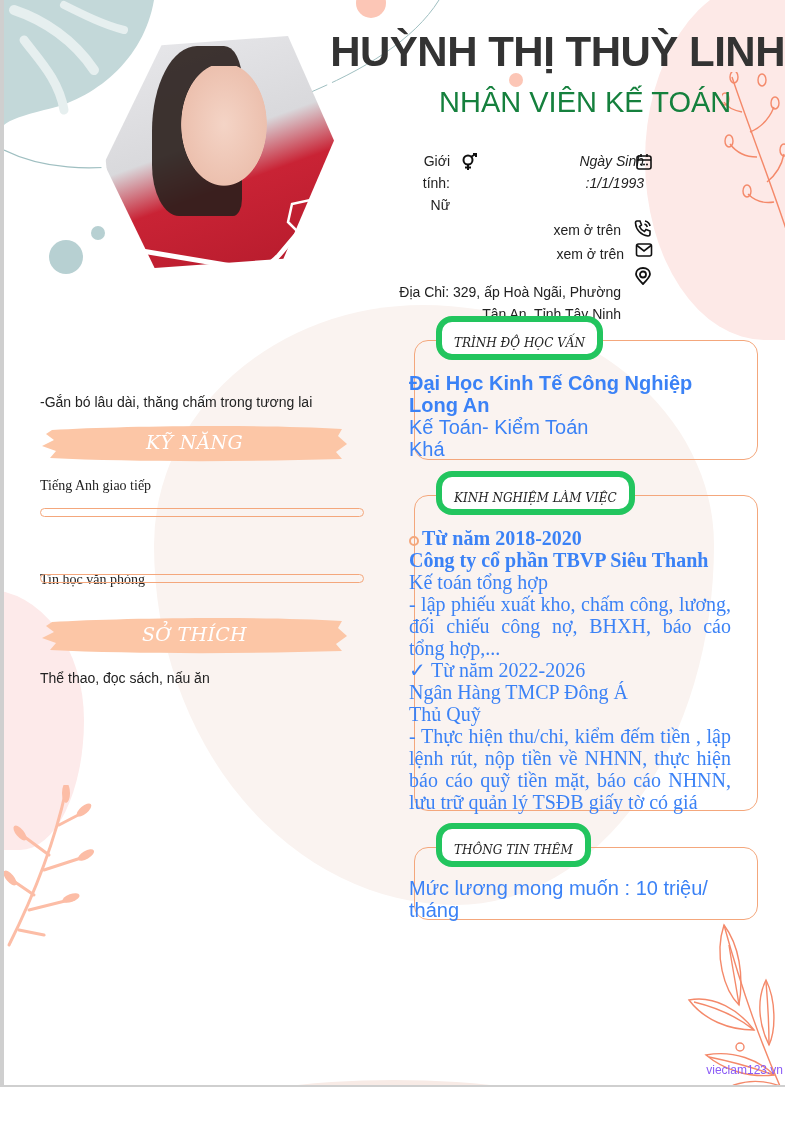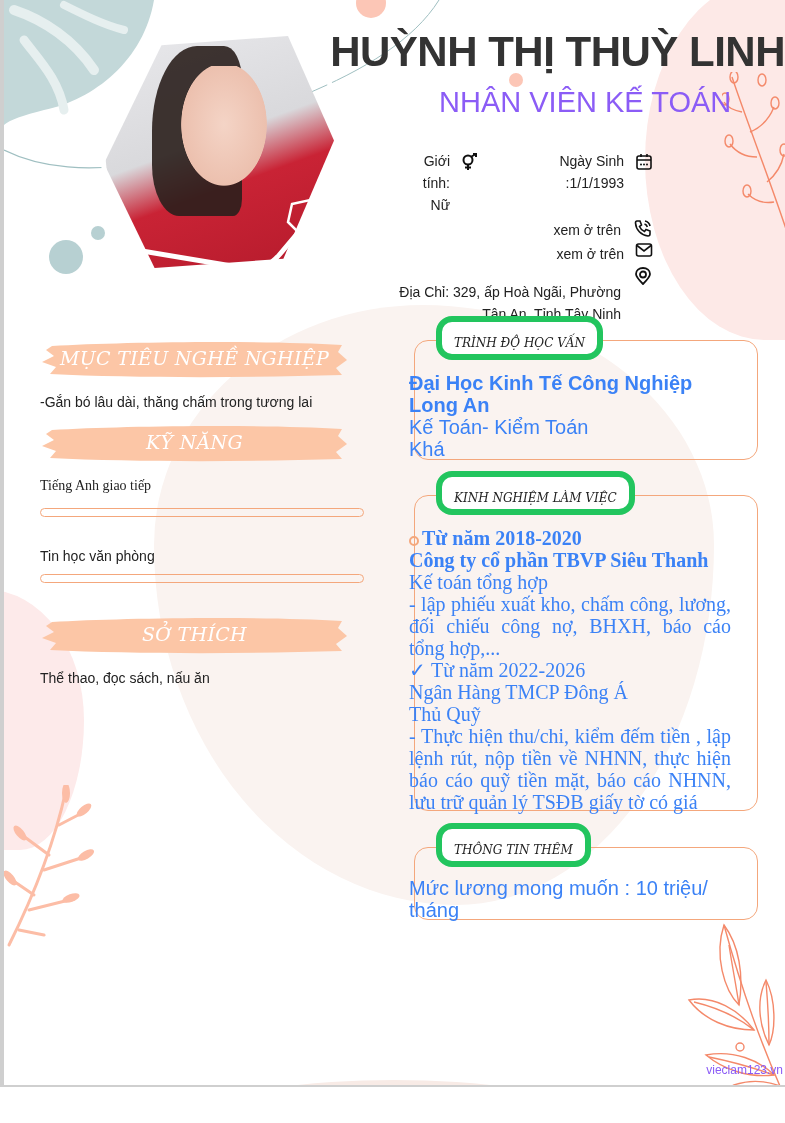--- a/index.html
+++ b/index.html
@@ -10,21 +10,21 @@
   
   .deco { position: absolute; pointer-events: none; }
   .blob-right { right: -60px; top: -20px; width: 200px; height: 360px; background: #fde9e7; border-radius: 60% 0 0 60% / 50% 0 0 50%; }
   .blob-center { left: 150px; top: 305px; width: 560px; height: 600px; background: #faf3f0; border-radius: 48% 52% 46% 54% / 40% 40% 60% 60%; }
   .blob-left { left: -80px; top: 590px; width: 160px; height: 260px; background: #fdeaea; border-radius: 0 60% 40% 0 / 0 50% 50% 0; }
   .blob-bottom { left: 70px; top: 1080px; width: 640px; height: 120px; background: #f8ebe6; border-radius: 50% 50% 0 0 / 90% 90% 0 0; }
   .dot { position: absolute; border-radius: 50%; }
 
   
   .name { position: absolute; right: 0; top: 28px; font-size: 42px; font-weight: bold; color: #333; letter-spacing: -0.5px; white-space: nowrap; }
-  .role { position: absolute; left: 435px; top: 86px; font-size: 29px; color: #8b5cf6; white-space: nowrap; }
+  .role { position: absolute; left: 435px; top: 86px; font-size: 29px; color: #15803d; white-space: nowrap; }
 
   
   .photo-wrap { position: absolute; left: 92px; top: 18px; width: 250px; height: 255px; }
   .photo { position: absolute; left: 8px; top: 18px; width: 230px; height: 232px; background: linear-gradient(160deg, #e9e9ec 0%, #d9d9dc 45%, #c92335 62%, #b51b2c 100%); clip-path: polygon(25% 4%, 80% 0%, 100% 45%, 78% 96%, 22% 100%, 0% 55%); }
   .face { position: absolute; left: 70px; top: 30px; width: 100px; height: 130px; background: radial-gradient(ellipse at 50% 45%, #f4d4c6 0%, #ecc0ae 60%, transparent 61%); }
   .hair { position: absolute; left: 48px; top: 10px; width: 90px; height: 170px; background: #2a1f1c; border-radius: 50% 20% 10% 30%; opacity: .9; }
   .photo-frame { position: absolute; left: 0; top: 0; }
 
   
   .contact { position: absolute; font-size: 14px; color: #222; line-height: 22px; }
@@ -146,21 +146,21 @@
     <div>Nữ</div>
   </div>
   <svg class="contact ic" style="left:456px;top:153px" width="18" height="18" viewBox="0 0 18 18">
     <g stroke="#111" stroke-width="2" fill="none">
         <circle cx="8" cy="7" r="4.5"></circle>
         <path d="M8 11.5 V17 M5 14.5 H11"></path>
         <path d="M11.5 3.5 L16 1 M13 1 H16 V4"></path>
       </g>
   </svg>
 
-  <div class="contact ralign" style="left:520px;top:150px;width:100px;">
+  <div class="contact ralign" style="left:540px;top:150px;width:100px;font-style:italic;">
     <div>Ngày Sinh</div>
     <div>:1/1/1993</div>
   </div>
   <svg class="contact ic" style="left:631px;top:153px" width="18" height="18" viewBox="0 0 18 18">
     <g stroke="#111" stroke-width="1.6" fill="none">
         <rect x="2" y="3" width="14" height="13" rx="2"></rect>
         <path d="M2 7 H16 M6 1 V4 M12 1 V4"></path>
       </g>
     <g fill="#111">
         <circle cx="6" cy="11.5" r="1"></circle>
@@ -190,37 +190,31 @@
     <div>Địa Chỉ: 329, ấp Hoà Ngãi, Phường</div>
     <div>Tân An, Tỉnh Tây Ninh</div>
   </div>
   <svg class="contact ic" style="left:630px;top:267px" width="18" height="18" viewBox="0 0 18 18">
     <g stroke="#111" stroke-width="1.8" fill="none">
         <path d="M9 17 C4 12 2 9.5 2 7 C2 3.5 5 1 9 1 C13 1 16 3.5 16 7 C16 9.5 14 12 9 17 Z"></path>
         <circle cx="9" cy="7.5" r="3"></circle>
       </g>
   </svg>
 
-  <div class="brush" style="top:340px;">
-    <svg width="305" height="38" viewBox="0 0 305 38">
-      <path d="M10 6 C80 2 220 0 300 5 L296 12 L305 20 L294 28 L300 35 C200 38 90 38 8 34 L14 27 L0 22 L12 16 L4 10 Z" fill="#fcc6a6"></path>
-    </svg>
-    <div class="title">MỤC TIÊU NGHỀ NGHIỆP</div>
-  </div>
   <div class="left-text" style="top:394px;">-Gắn bó lâu dài, thăng chấm trong tương lai</div>
 
   <div class="brush" style="top:424px;">
     <svg width="305" height="38" viewBox="0 0 305 38">
       <path d="M10 6 C80 2 220 0 300 5 L296 12 L305 20 L294 28 L300 35 C200 38 90 38 8 34 L14 27 L0 22 L12 16 L4 10 Z" fill="#fcc6a6"></path>
     </svg>
     <div class="title">KỸ NĂNG</div>
   </div>
   <div class="left-text" style="top:478px;font-family:Liberation Serif, serif;">Tiếng Anh giao tiếp</div>
   <div class="skill-bar" style="top:508px;"></div>
-  <div class="left-text" style="top:548px;">Tin học văn phòng</div>
+  <div class="left-text" style="top:572px;font-family:Liberation Serif, serif;">Tin học văn phòng</div>
   <div class="skill-bar" style="top:574px;"></div>
 
   <div class="brush" style="top:616px;">
     <svg width="305" height="38" viewBox="0 0 305 38">
       <path d="M10 6 C80 2 220 0 300 5 L296 12 L305 20 L294 28 L300 35 C200 38 90 38 8 34 L14 27 L0 22 L12 16 L4 10 Z" fill="#fcc6a6"></path>
     </svg>
     <div class="title">SỞ THÍCH</div>
   </div>
   <div class="left-text" style="top:670px;">Thể thao, đọc sách, nấu ăn</div>
 

